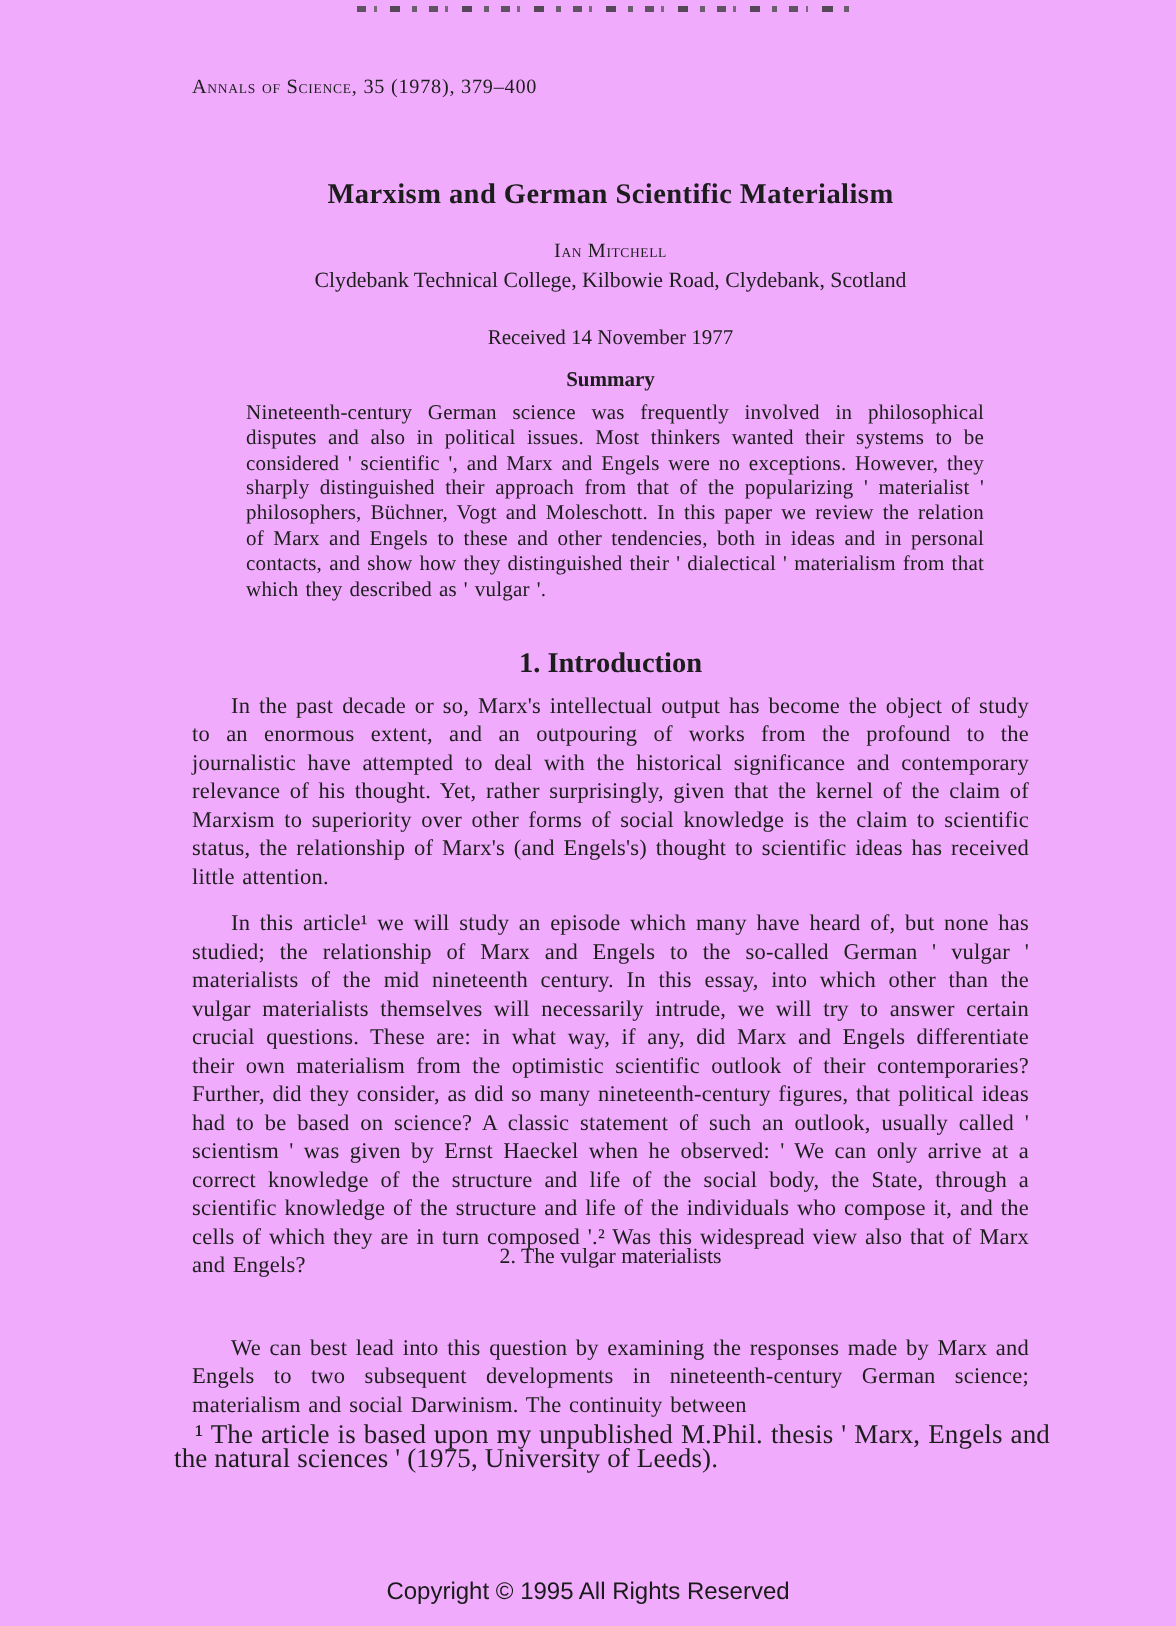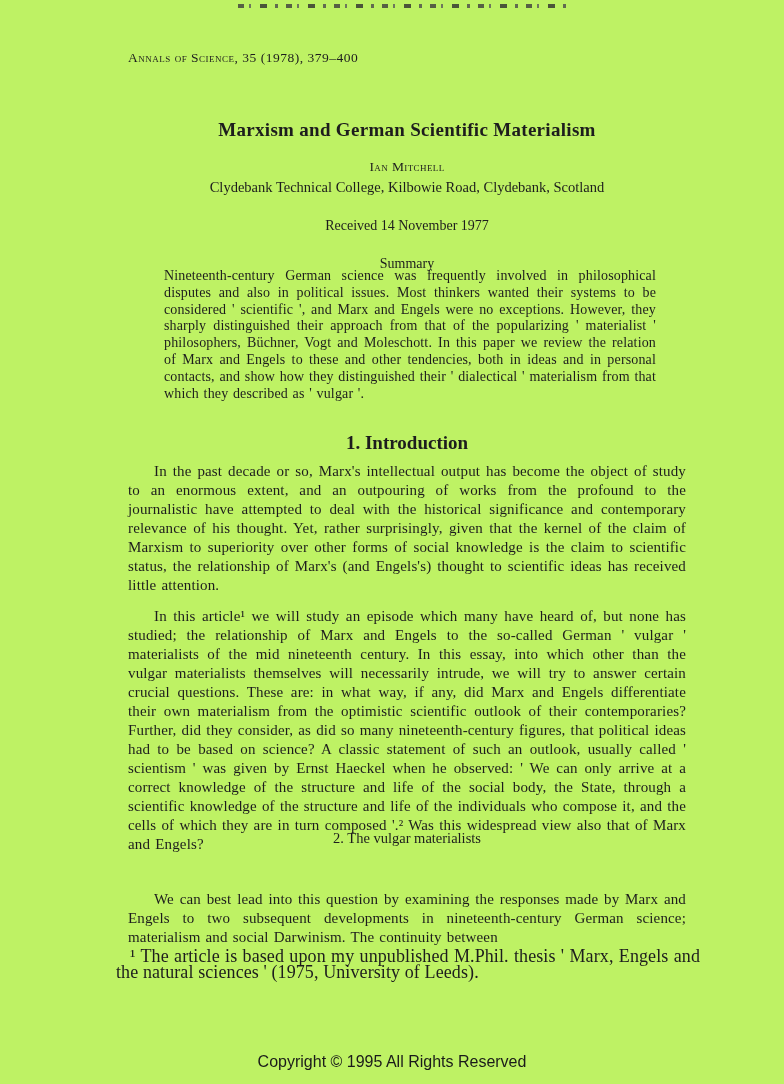--- a/index.html
+++ b/index.html
@@ -1,21 +1,21 @@
 <!DOCTYPE html>
 <html><head>
 <meta charset="utf-8">
 <style>
   html, body { margin: 0; padding: 0; background: #e8e8e8; }
   .page {
     position: relative;
     width: 784px;
     height: 1084px;
     margin: 0 auto;
-    background: #bef264;
+    background: #f0abfc;
     color: #1d1d1d;
     font-family: "Liberation Serif", "DejaVu Serif", serif;
     overflow: hidden;
   }
   .scan-artifact-top {
     position: absolute;
     top: 4px; left: 238px;
     width: 330px; height: 4px;
     background: repeating-linear-gradient(90deg,
       #3c3c3c 0 6px, transparent 6px 11px,
@@ -33,21 +33,21 @@
   }
   .centered-block {
     position: absolute;
     left: 116px; width: 582px;
     text-align: center;
   }
   .article-title { top: 119px; font-size: 19px; font-weight: bold; letter-spacing: .3px; }
   .author-name  { top: 159px; font-size: 13.5px; font-variant: small-caps; letter-spacing: .4px; }
   .affiliation  { top: 179px; font-size: 14.5px; }
   .received     { top: 218px; font-size: 14px; }
-  .summary-heading  { top: 256px; font-size: 14px; font-weight: normal; }
+  .summary-heading  { top: 246px; font-size: 14px; font-weight: bold; }
   .summary-body {
     position: absolute;
     left: 164px; top: 268px; width: 492px;
     font-size: 14px;
     line-height: 16.8px;
     text-align: justify;
     letter-spacing: .15px;
     word-spacing: 1px;
   }
   .section-heading-1 { top: 432px; font-size: 19px; font-weight: bold; }

